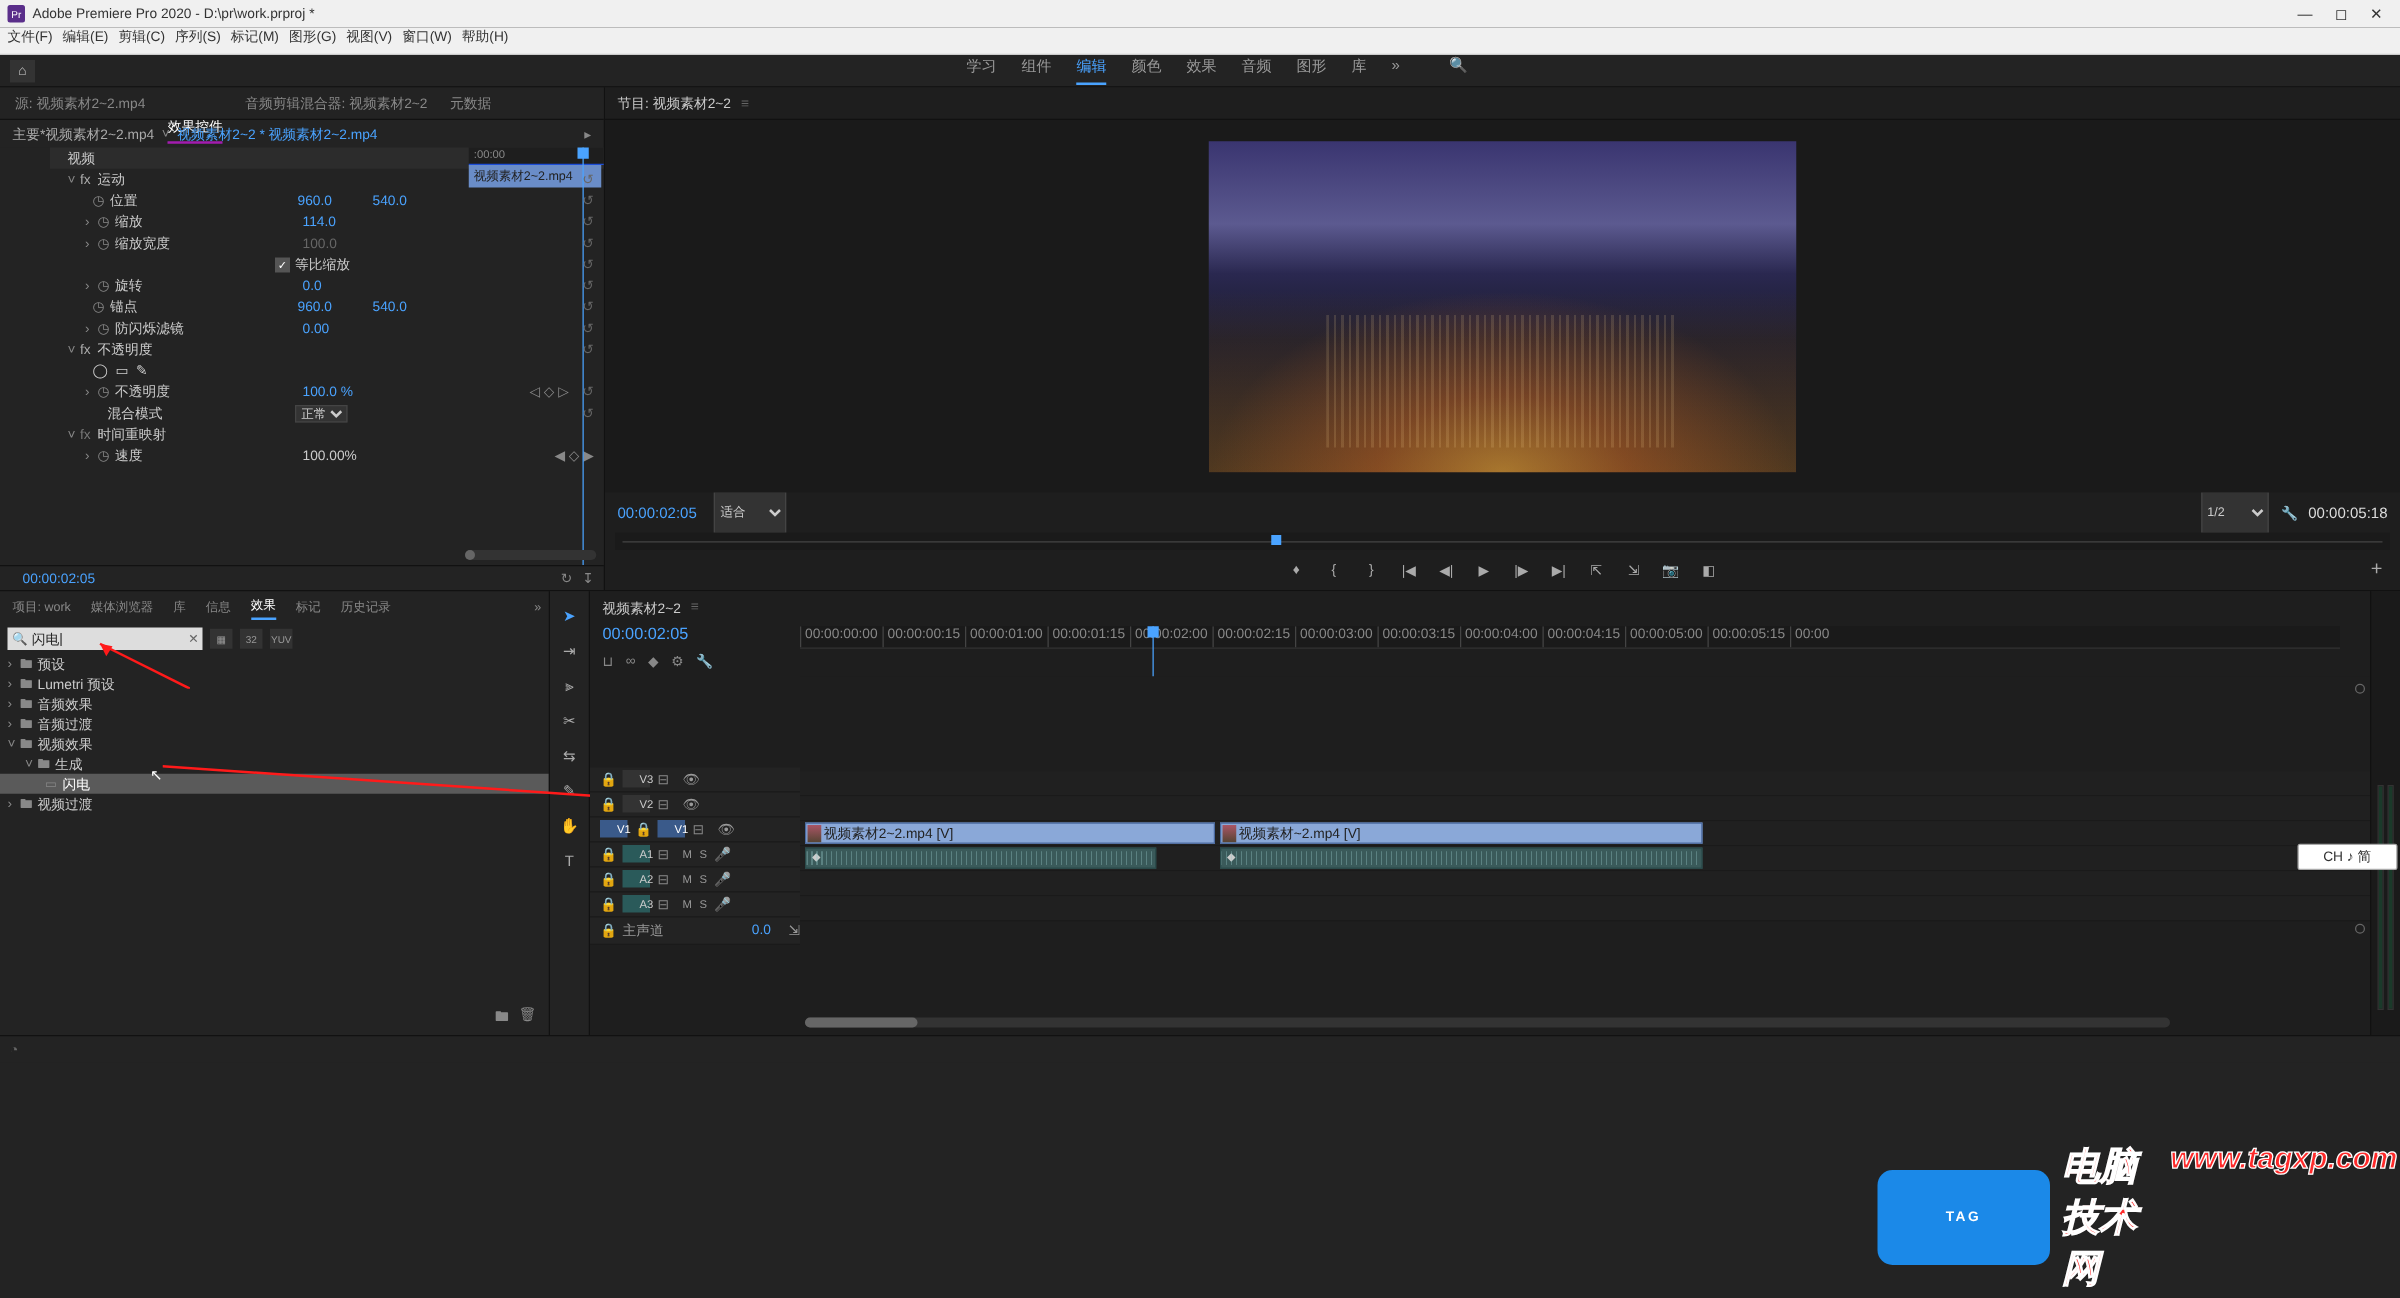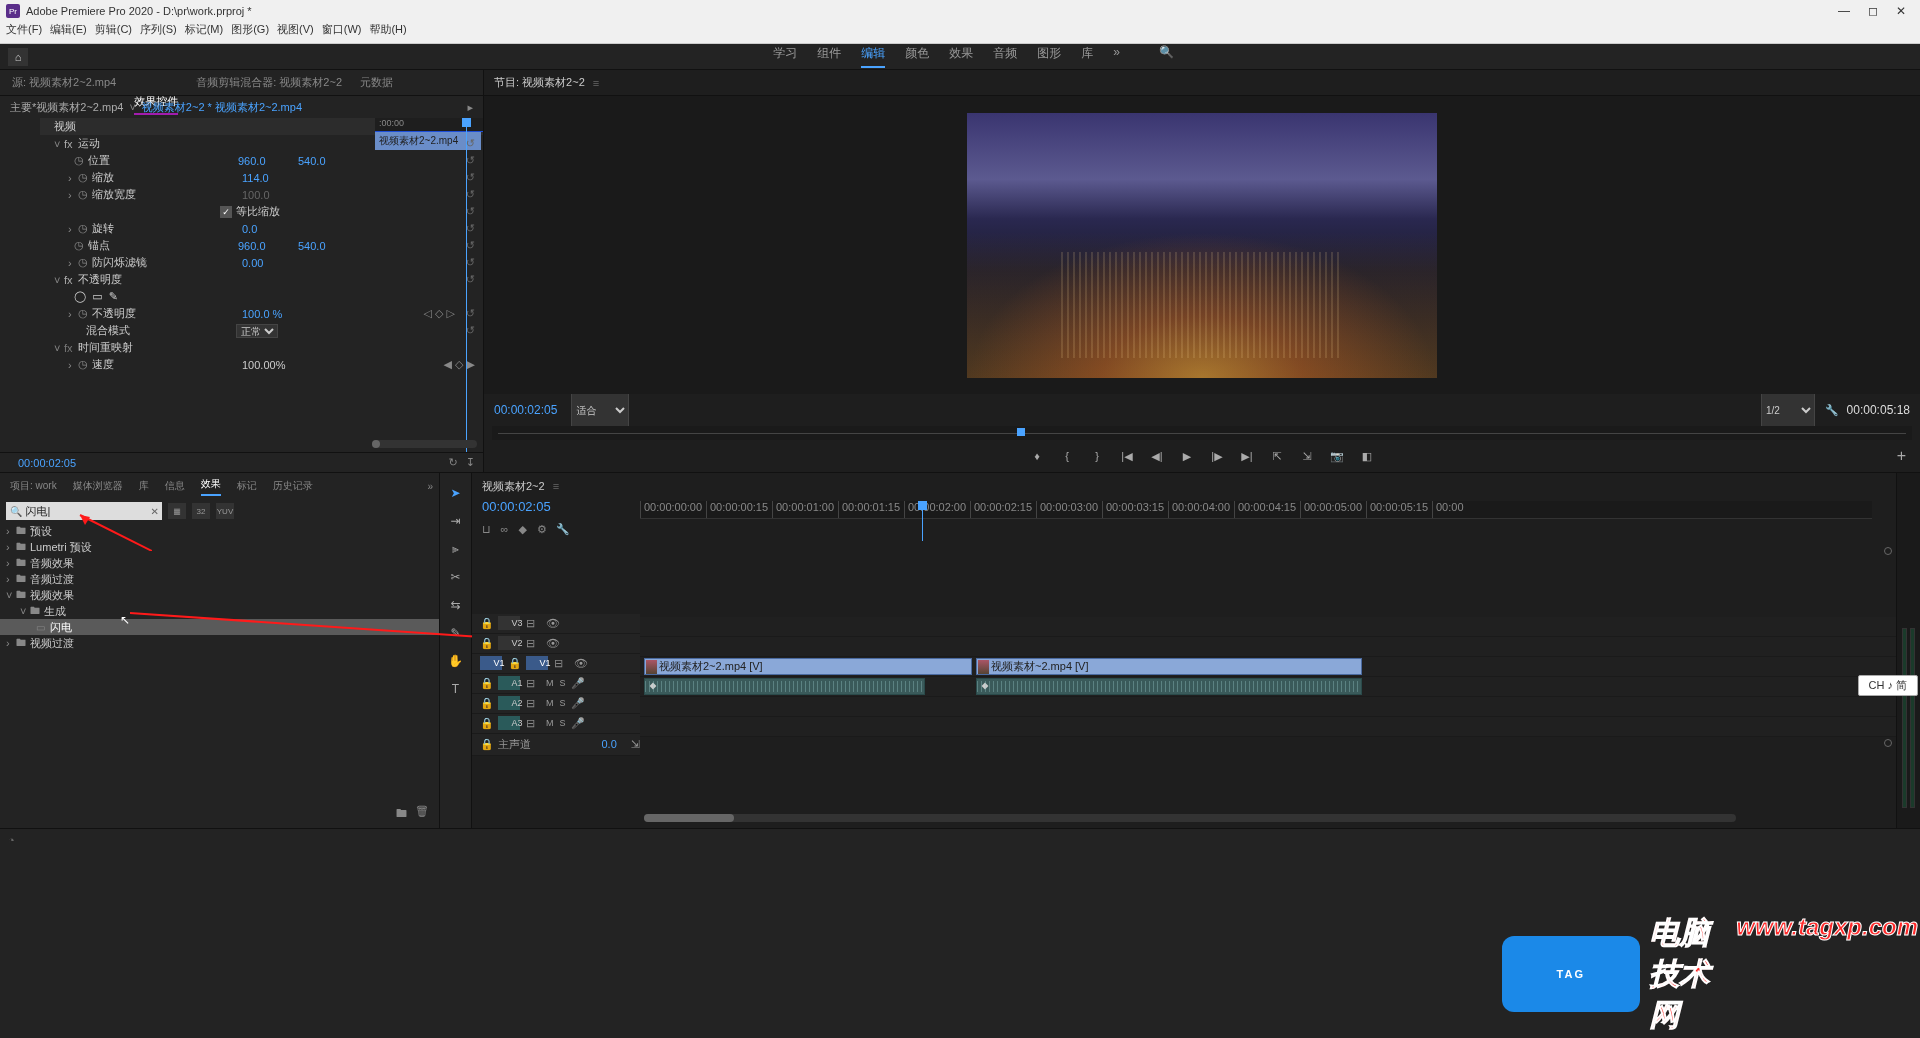--- a/index.html
+++ b/index.html
@@ -133,21 +133,21 @@
 .audio-meter .bar2 { left: 13px; }
 
 .bottom-status { height: 22px; background: #232323; border-top: 1px solid #111; display: flex; align-items: center; padding-left: 8px; color: #666; font-size: 11px; }
 
 .tag-badge { position: absolute; right: 2px; bottom: 22px; width: 416px; height: 84px; display: flex; align-items: center; }
 .tag-badge .box { width: 170px; height: 76px; background: #1b89e8; border-radius: 12px; color: #fff; font-weight: 800; font-size: 44px; display: flex; align-items: center; justify-content: center; font-family: Arial; letter-spacing: 2px; }
 .tag-badge .txt { margin-left: 10px; display: flex; flex-direction: row; }
 .tag-badge .txt .l1 { color: #ff2a2a; font-size: 30px; font-weight: 800; font-style: italic; -webkit-text-stroke: 1px #fff; }
 .tag-badge .txt .l2 { color: #ff2a2a; font-size: 24px; font-weight: 700; font-style: italic; -webkit-text-stroke: 1px #fff; }
 
-.ime-badge { position: absolute; right: 2px; top: 675px; background: #fff; color: #333; font-size: 11px; padding: 2px 10px; border: 1px solid #aaa; border-radius: 2px; }
+.ime-badge { position: absolute; right: 2px; top: 675px; background: #fff; color: #333; font-size: 11px; padding: 2px 20px; border: 1px solid #aaa; border-radius: 2px; }
 .new-bin { position:absolute; bottom:4px; right:10px; display:flex; gap:8px; color:#888; font-size:12px; }
 </style>
 </head>
 <body>
 
 <div class="title-bar">
   <div class="logo">Pr</div>
   <div class="ttl">Adobe Premiere Pro 2020 - D:\pr\work.prproj *</div>
   <div class="winbtns">
     <span>—</span>

